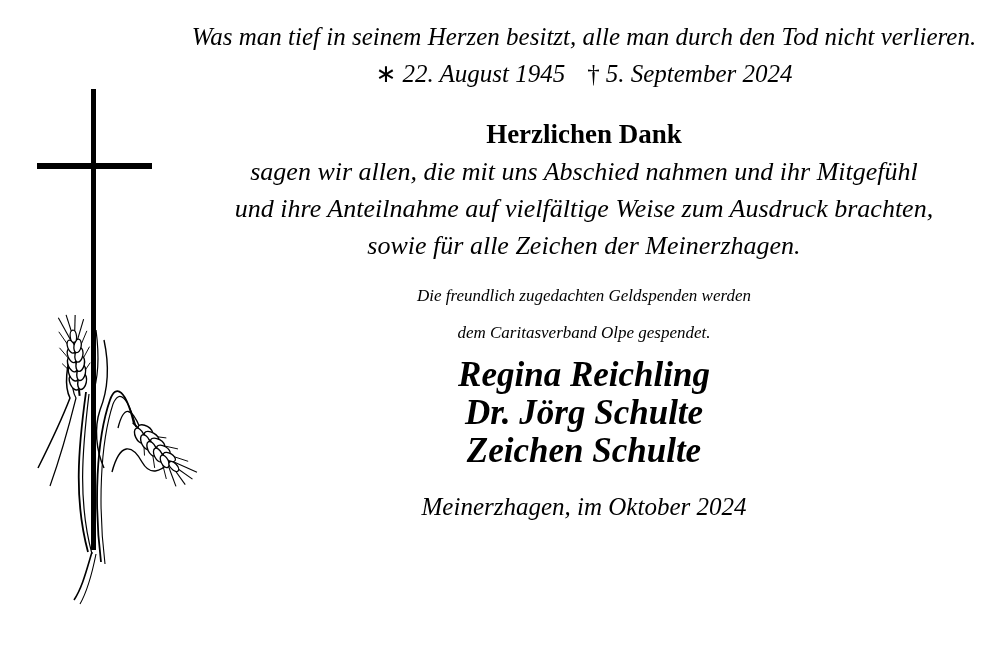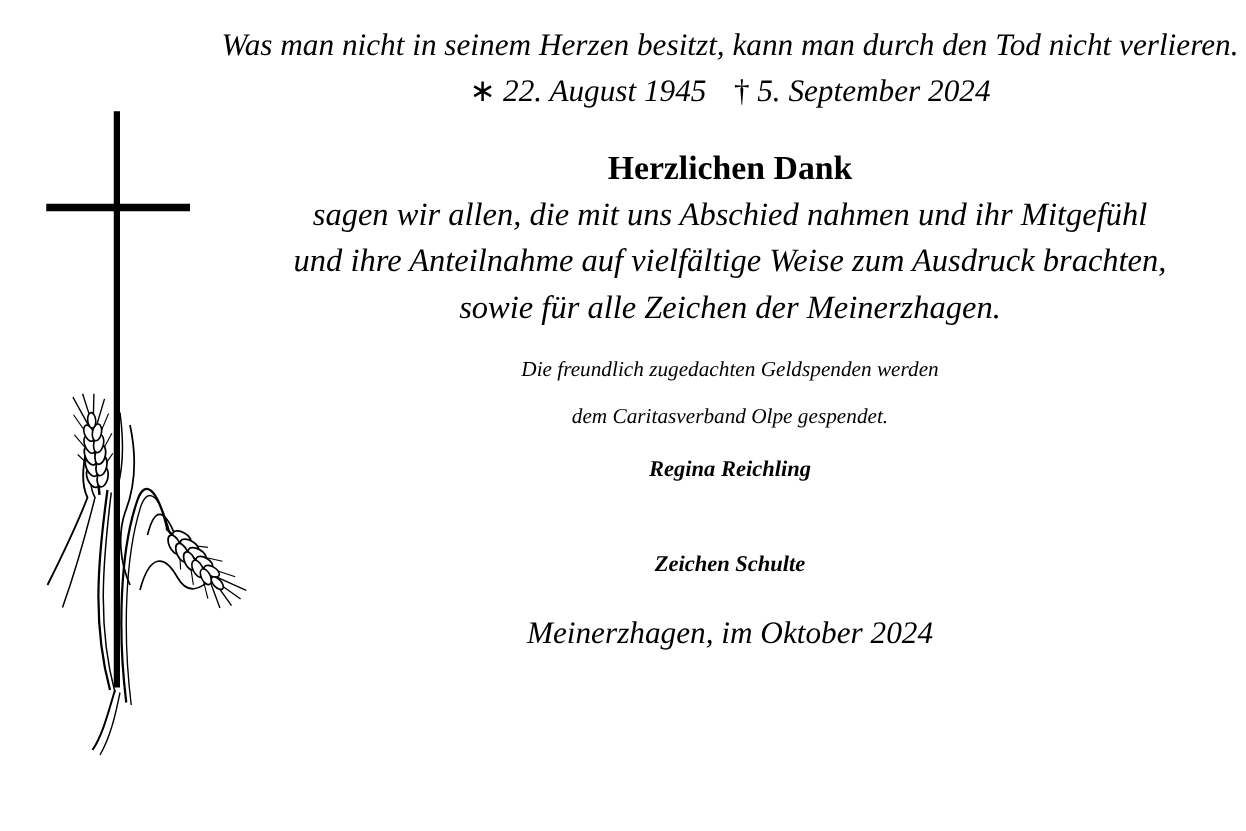--- a/index.html
+++ b/index.html
@@ -73,21 +73,21 @@
     font-style: italic;
   }
   .family-intro {
     margin-top: 24px !important;
     font-size: 25px;
     line-height: 30px;
     font-style: italic;
   }
   .family-names {
     margin-top: 5px !important;
-    font-size: 18px;
+    font-size: 35px;
     line-height: 38px;
     font-style: italic;
     font-weight: bold;
   }
   .place-date {
     margin-top: 22px !important;
     font-size: 25px;
     line-height: 30px;
     font-style: italic;
   }
@@ -143,21 +143,21 @@
 
     <use href="#ear" transform="translate(79,390) rotate(-6)"></use>
     <use href="#ear" transform="translate(137,427) rotate(137)"></use>
 
     <rect x="91" y="89" width="5" height="461" fill="#000"></rect>
     <rect x="37" y="163" width="115" height="6" fill="#000"></rect>
   </svg>
 
   <div class="content">
 
-    <p class="epigraph">Was man nicht in seinem Herzen besitzt, kann man durch den Tod nicht verlieren.</p>
+    <p class="epigraph">Was man tief in seinem Herzen besitzt, alle man durch den Tod nicht verlieren.</p>
 
 
     <p class="dates">
       <span class="birth-part"><span class="symbol">∗</span><span>22. August 1945</span></span><span class="death-part"><span class="symbol">†</span><span>5. September 2024</span></span>
     </p>
 
     <p class="thanks-heading">Herzlichen Dank</p>
 
     <p class="thanks-body">
       <span>sagen wir allen, die mit uns Abschied nahmen und ihr Mitgefühl</span><br>
@@ -166,20 +166,20 @@
     </p>
 
     <p class="donation">
       <span>Die freundlich zugedachten Geldspenden werden</span><br>
       <span>dem Caritasverband Olpe gespendet.</span>
     </p>
 
 
     <p class="family-names">
       <span>Regina Reichling</span><br>
-      <br>
+      <span>Dr. Jörg Schulte</span><br>
       <span>Zeichen Schulte</span>
     </p>
 
     <p class="place-date">Meinerzhagen, im Oktober 2024</p>
 
   </div>
 </div>
 
 </body></html>

